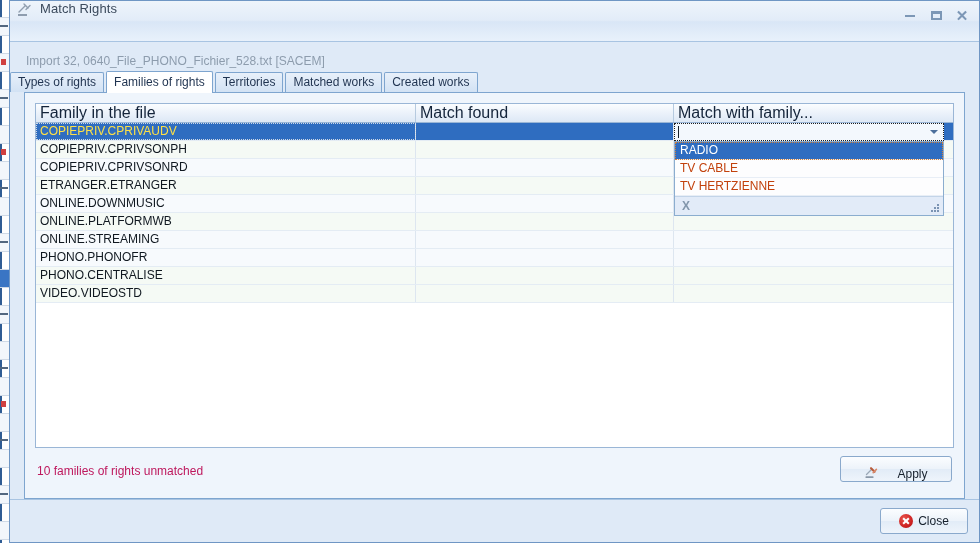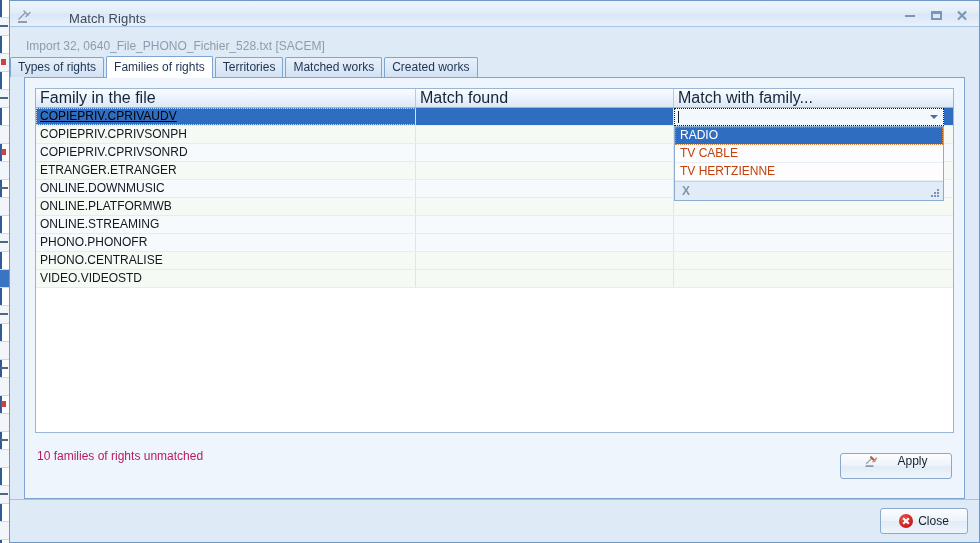--- a/index.html
+++ b/index.html
@@ -61,30 +61,29 @@
     height: 543px;
     background: #dfeaf7;
     border: 1px solid #6f96c4;
     box-sizing: border-box;
     display: flex;
     flex-direction: column;
   }
 
   
   #titlebar {
-    height: 26px;
+    height: 41px;
     flex: none;
     background: linear-gradient(to bottom, #eef4fb 0%, #e2ecf8 48%, #d9e6f6 52%, #e8f1fb 100%);
     border-bottom: 1px solid #a8c4e2;
     display: flex;
-    align-items: flex-end;
+    align-items: flex-start;
     padding: 0 0 0 6px;
     box-sizing: border-box;
     position: relative;
-    gap: 29px;
   }
   #title-icon {
     width: 18px; height: 18px;
     flex: none;
     margin-right: 6px;
     position: relative;
     opacity: .62;
   }
   #title-text {
     font-size: 13px;
@@ -217,21 +216,21 @@
 
   .grow {
     display: flex;
     height: 18px;
     box-sizing: border-box;
     border-bottom: 1px solid #e4ecf4;
   }
   .grow.odd  { background: #f5faf5; }
   .grow.even { background: #f7fafd; }
   .grow.selected { background: #2f6dc0; }
-  .grow.selected .gc { color: #000000; text-decoration: underline; }
+  .grow.selected .gc { color: #fde047; }
   .grow.selected .gc.c1 {
     outline: 1px dotted #cfd8e4;
     outline-offset: -1px;
   }
   .gc {
     font-size: 12px;
     line-height: 17px;
     padding-left: 4px;
     color: #101820;
     box-sizing: border-box;
@@ -337,29 +336,29 @@
   #unmatched-label {
     position: absolute;
     left: 2px;
     top: 16px;
     font-size: 12px;
     color: #be185d;
   }
   #apply-button {
     position: absolute;
     right: 2px;
-    top: 20px;
+    top: 8px;
     width: 112px;
     height: 26px;
     background: linear-gradient(to bottom, #fbfdff 0%, #edf3fa 48%, #e2ecf7 52%, #eef4fb 100%);
     border: 1px solid #8aa9cc;
     border-radius: 3px;
     box-sizing: border-box;
     display: flex;
-    align-items: flex-start;
+    align-items: flex-end;
     justify-content: center;
     font-size: 12px;
     color: #16202c;
     cursor: default;
     gap: 12px;
   }
   .gavel {
     position: relative;
     width: 16px; height: 16px;
     margin-right: 5px;

